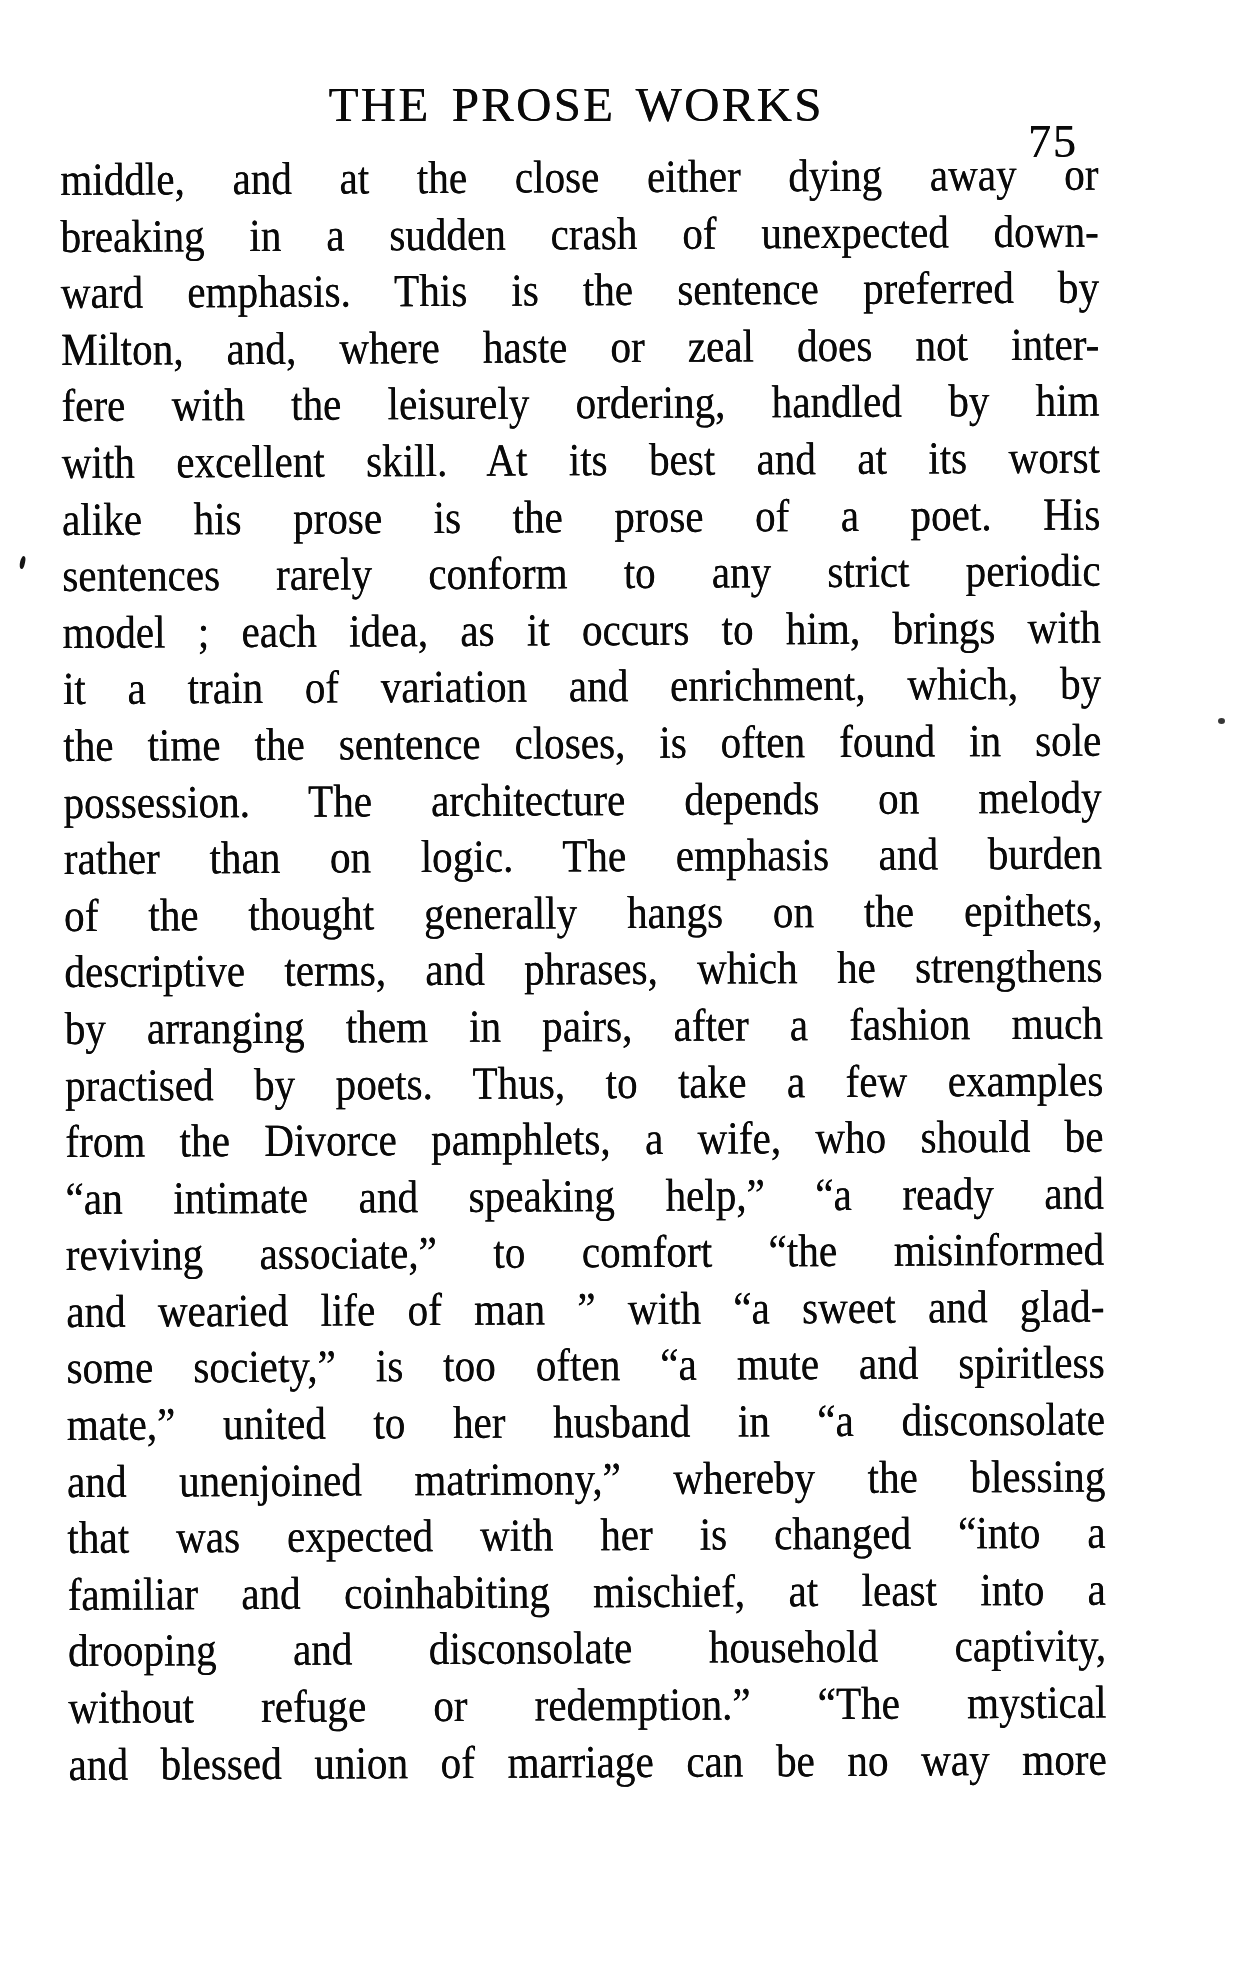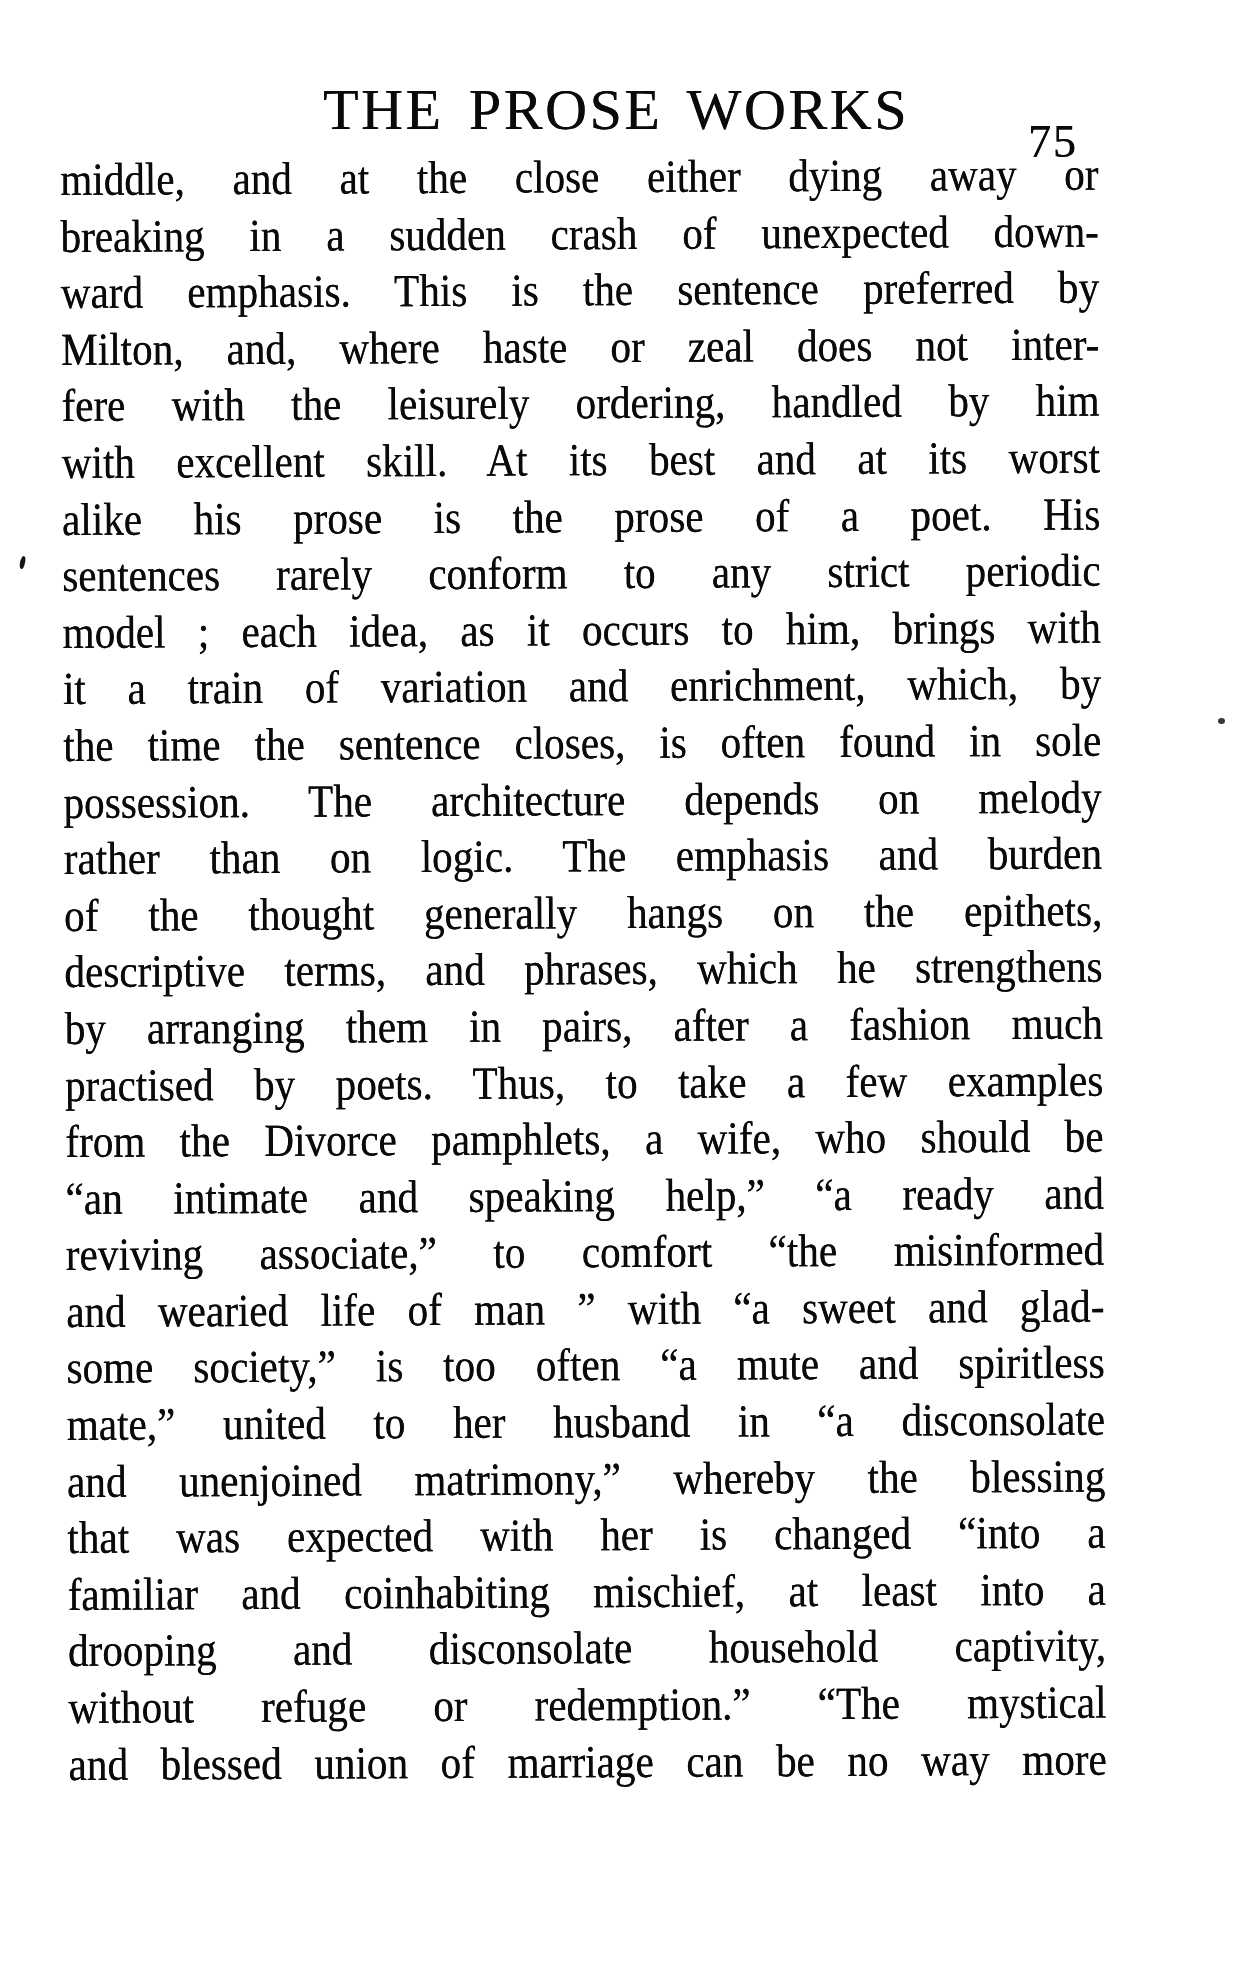--- a/index.html
+++ b/index.html
@@ -20,25 +20,25 @@
   
   .running-head {
     position: absolute;
     top: 76px;
     left: 0;
     width: 100%;
     height: 100px;
   }
   .running-title {
     position: absolute;
-    left: 616px;
+    left: 576px;
     top: 0;
     transform: translateX(-50%);
     white-space: nowrap;
-    font-size: 58px;
+    font-size: 49px;
     letter-spacing: 0.045em;
     word-spacing: 0.14em;
   }
   .folio {
     position: absolute;
     left: 1028px;
     top: 32px;
     font-size: 46px;
     letter-spacing: 0.04em;
     margin-top: 7px;

